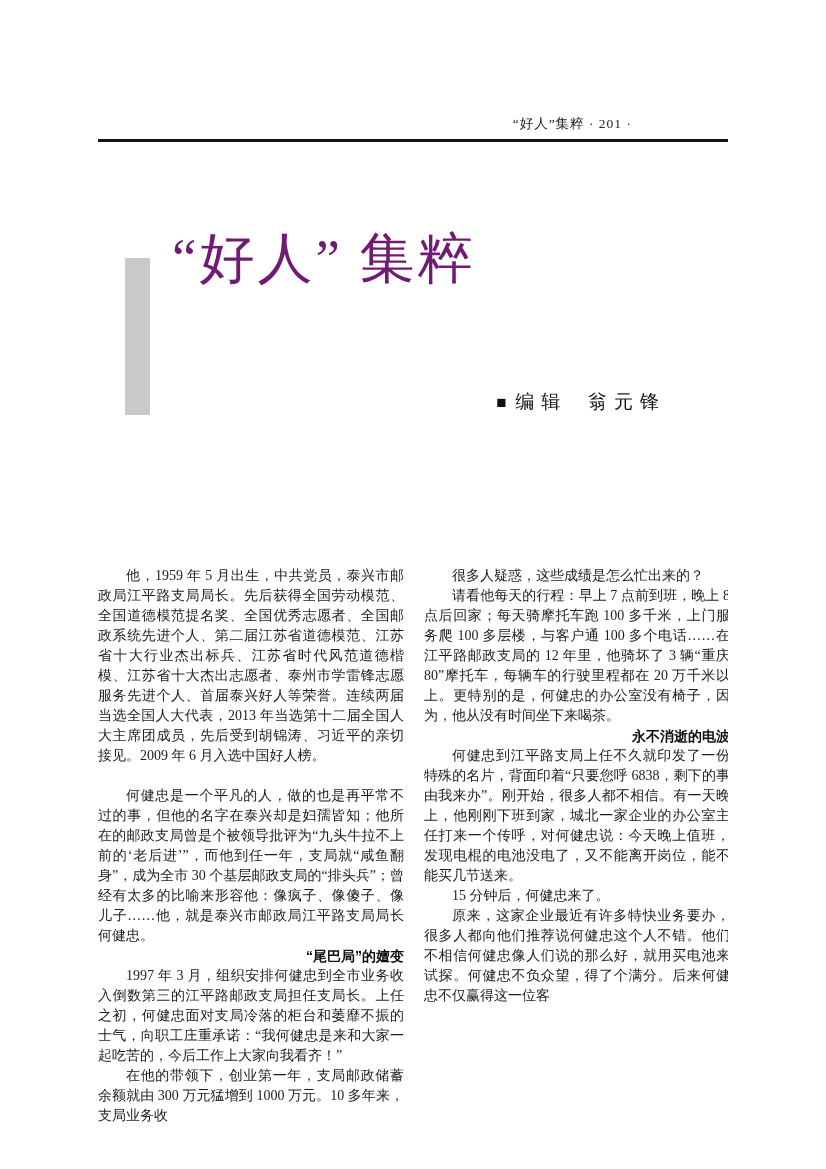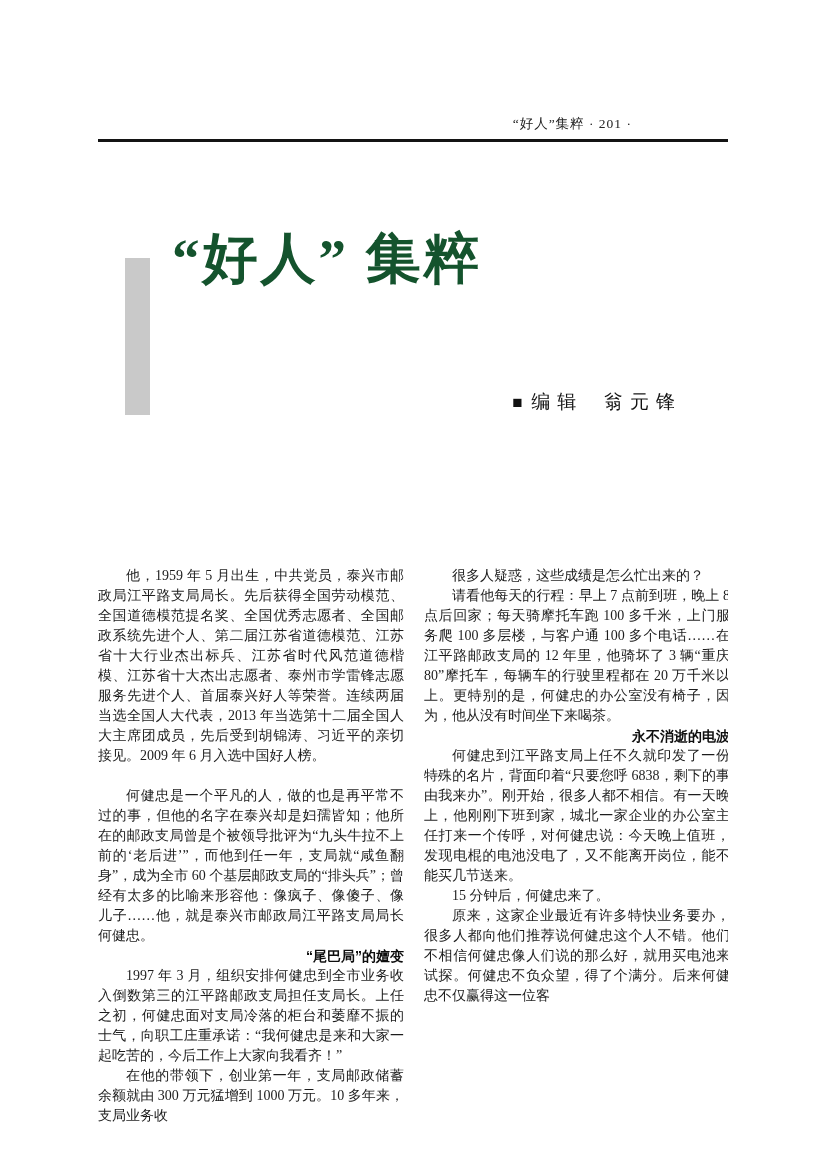--- a/index.html
+++ b/index.html
@@ -51,29 +51,29 @@
     width: 25px;
     height: 157px;
     background: #c9c9c9;
   }
   .big-title {
     position: absolute;
     left: 74px;
     top: 0;
     margin: 0;
     font-size: 55px;
-    font-weight: bold;
+    font-weight: normal;
     letter-spacing: 3px;
     white-space: nowrap;
-    color: #14532d;
+    color: #701a75;
     font-family: "Liberation Serif", "DejaVu Serif", serif;
   }
   .editor-line {
     position: absolute;
-    right: 48px;
+    right: 64px;
     top: 167px;
     font-size: 19px;
     white-space: nowrap;
     color: #111;
   }
   .editor-line .marker {
     font-size: 17px;
     margin-right: 4px;
   }
   .editor-line .ed-label {
@@ -160,21 +160,21 @@
       <span class="ed-label">编辑</span>
       <span class="ed-name">翁元锋</span>
     </div>
   </div>
 
 
   <div class="columns">
 
     <div class="col">
       <p class="para">他，1959 年 5 月出生，中共党员，泰兴市邮政局江平路支局局长。先后获得全国劳动模范、全国道德模范提名奖、全国优秀志愿者、全国邮政系统先进个人、第二届江苏省道德模范、江苏省十大行业杰出标兵、江苏省时代风范道德楷模、江苏省十大杰出志愿者、泰州市学雷锋志愿服务先进个人、首届泰兴好人等荣誉。连续两届当选全国人大代表，2013 年当选第十二届全国人大主席团成员，先后受到胡锦涛、习近平的亲切接见。2009 年 6 月入选中国好人榜。</p>
-      <p class="para gap">何健忠是一个平凡的人，做的也是再平常不过的事，但他的名字在泰兴却是妇孺皆知；他所在的邮政支局曾是个被领导批评为“九头牛拉不上前的‘老后进’”，而他到任一年，支局就“咸鱼翻身”，成为全市 60 个基层邮政支局的“排头兵”；曾经有太多的比喻来形容他：像疯子、像傻子、像儿子……他，就是泰兴市邮政局江平路支局局长何健忠。</p>
+      <p class="para gap">何健忠是一个平凡的人，做的也是再平常不过的事，但他的名字在泰兴却是妇孺皆知；他所在的邮政支局曾是个被领导批评为“九头牛拉不上前的‘老后进’”，而他到任一年，支局就“咸鱼翻身”，成为全市 30 个基层邮政支局的“排头兵”；曾经有太多的比喻来形容他：像疯子、像傻子、像儿子……他，就是泰兴市邮政局江平路支局局长何健忠。</p>
       <h3 class="section-heading">“尾巴局”的嬗变</h3>
       <p class="para">1997 年 3 月，组织安排何健忠到全市业务收入倒数第三的江平路邮政支局担任支局长。上任之初，何健忠面对支局冷落的柜台和萎靡不振的士气，向职工庄重承诺：“我何健忠是来和大家一起吃苦的，今后工作上大家向我看齐！”</p>
       <p class="para">在他的带领下，创业第一年，支局邮政储蓄余额就由 300 万元猛增到 1000 万元。10 多年来，支局业务收</p>
     </div>
 
     <div class="col">
       <p class="para">很多人疑惑，这些成绩是怎么忙出来的？</p>
       <p class="para">请看他每天的行程：早上 7 点前到班，晚上 8 点后回家；每天骑摩托车跑 100 多千米，上门服务爬 100 多层楼，与客户通 100 多个电话……在江平路邮政支局的 12 年里，他骑坏了 3 辆“重庆 80”摩托车，每辆车的行驶里程都在 20 万千米以上。更特别的是，何健忠的办公室没有椅子，因为，他从没有时间坐下来喝茶。</p>
       <h3 class="section-heading">永不消逝的电波</h3>
       <p class="para">何健忠到江平路支局上任不久就印发了一份特殊的名片，背面印着“只要您呼 6838，剩下的事由我来办”。刚开始，很多人都不相信。有一天晚上，他刚刚下班到家，城北一家企业的办公室主任打来一个传呼，对何健忠说：今天晚上值班，发现电棍的电池没电了，又不能离开岗位，能不能买几节送来。</p>

